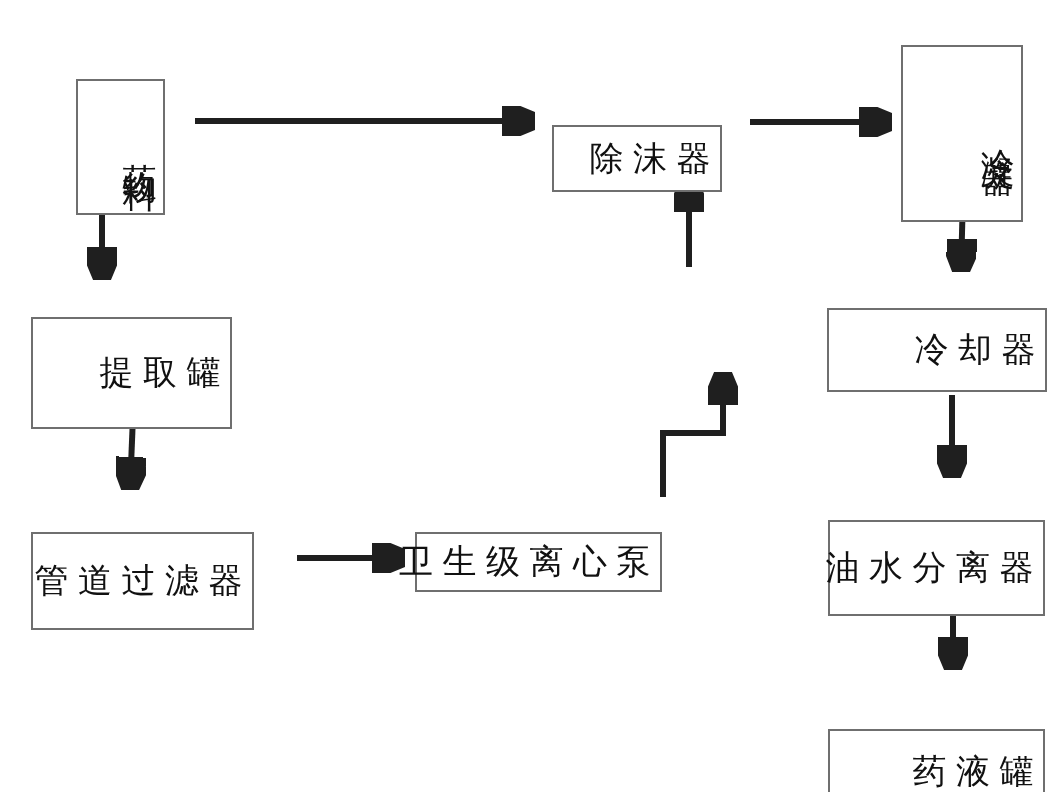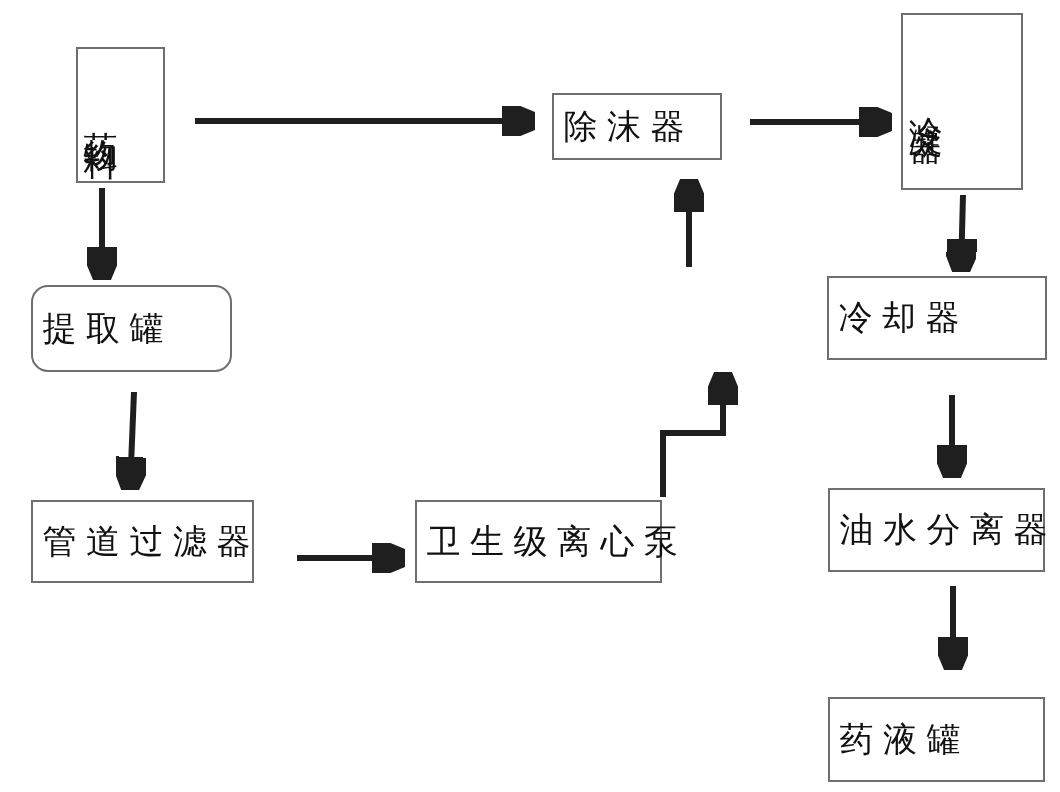--- a/index.html
+++ b/index.html
@@ -9,40 +9,41 @@
     background:#ffffff;
     font-family:"DejaVu Serif","Liberation Serif",serif;
     overflow:hidden;
   }
   .arrow-layer{position:absolute;left:0;top:0;width:1060px;height:792px;}
   .arrow-layer path{stroke:#1f1f1f;stroke-width:6;fill:none;}
   .node{
     position:absolute;
     border:2px solid #6f6f6f;
     background:#ffffff;
-    display:flex;align-items:center;justify-content:flex-start;
+    display:flex;align-items:center;justify-content:flex-end;
     color:#111111;
     font-size:34px;
     box-sizing:border-box;
+    margin-top:32px;
   }
   .node span{letter-spacing:0.28em;text-indent:0.28em;white-space:nowrap;}
   .node.vertical span{
     writing-mode:vertical-rl;
     letter-spacing:0.22em;text-indent:0;
   }
   
   .n-material{left:76px;top:47px;width:89px;height:136px;}
-  .n-extraction{left:31px;top:285px;width:201px;height:87px;border-radius:17px;}
-  .n-filter{left:31px;top:500px;width:223px;height:83px;}
-  .n-pump{left:415px;top:500px;width:247px;height:83px;}
+  .n-extraction{left:31px;top:285px;width:201px;height:112px;}
+  .n-filter{left:31px;top:500px;width:223px;height:98px;}
+  .n-pump{left:415px;top:500px;width:247px;height:60px;}
   .n-concentration{left:533px;top:280px;width:209px;height:68px;}
   .n-demister{left:552px;top:93px;width:170px;height:67px;}
   .n-condenser{left:901px;top:13px;width:122px;height:177px;}
   .n-cooler{left:827px;top:276px;width:220px;height:84px;font-family:Liberation Serif, serif;}
-  .n-separator{left:828px;top:488px;width:217px;height:84px;}
+  .n-separator{left:828px;top:488px;width:217px;height:96px;}
   .n-liquidtank{left:828px;top:697px;width:217px;height:85px;}
 </style>
 </head>
 <body>
 
 <div class="stage">
 
   <svg class="arrow-layer" viewBox="0 0 1060 792" xmlns="http://www.w3.org/2000/svg">
     <defs>
       <marker id="ah" viewBox="0 0 12 10" refX="12" refY="5" markerWidth="5.5" markerHeight="5" orient="auto" markerUnits="strokeWidth">

